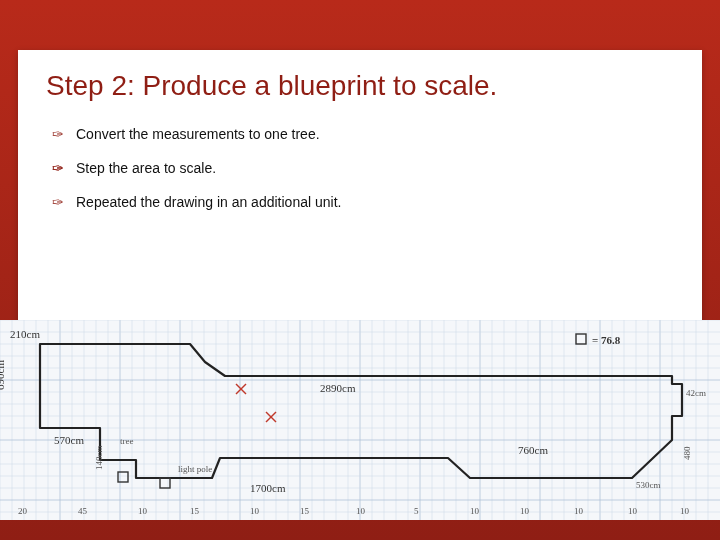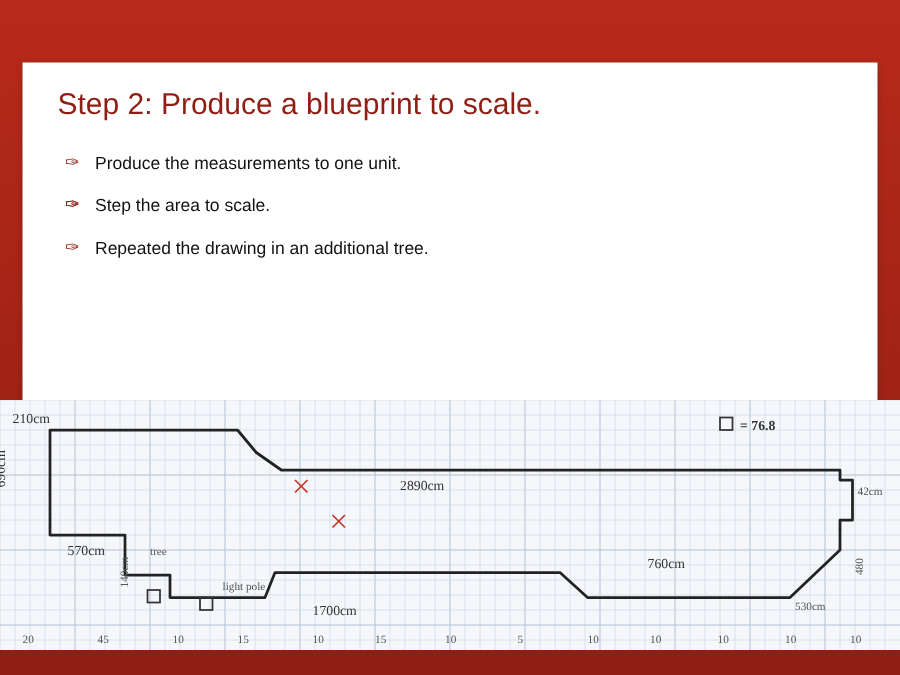--- a/index.html
+++ b/index.html
@@ -12,21 +12,21 @@
     position: absolute;
     top: 50px;
     left: 18px;
     width: 684px;
     height: 460px;
     background: #ffffff;
     box-shadow: 0 2px 6px rgba(0,0,0,0.25);
   }
   .title {
     padding: 20px 28px 10px 28px;
-    font-size: 24px;
+    font-size: 28px;
     font-weight: 400;
     color: #8f1e14;
     font-family: Verdana, Geneva, sans-serif;
   }
   .bullets {
     padding: 14px 34px 0 34px;
   }
   .bullets li {
     list-style: none;
     font-size: 14px;
@@ -63,32 +63,32 @@
 </style>
 </head>
 <body>
 
 <div class="slide-inner">
   <h1 class="title">Step 2: Produce a blueprint to scale.</h1>
 
   <ul class="bullets">
     <li>
       <span class="bullet-icon">✑</span>
-      <span>Produce the measurements to one unit.</span>
+      <span>Convert the measurements to one tree.</span>
     </li>
     <li>
       <span class="bullet-icon">✑</span>
     </li>
     <li>
       <span class="bullet-icon">✑</span>
       <span>Step the area to scale.</span>
     </li>
     <li>
       <span class="bullet-icon">✑</span>
-      <span>Repeated the drawing in an additional tree.</span>
+      <span>Repeated the drawing in an additional unit.</span>
     </li>
   </ul>
 
   <div class="diagram-wrap">
     <svg viewBox="0 0 720 200" width="720" height="200">
 
       <rect x="0" y="0" width="720" height="200" fill="#f5f7fa"></rect>
       <g>
 
         <g>

